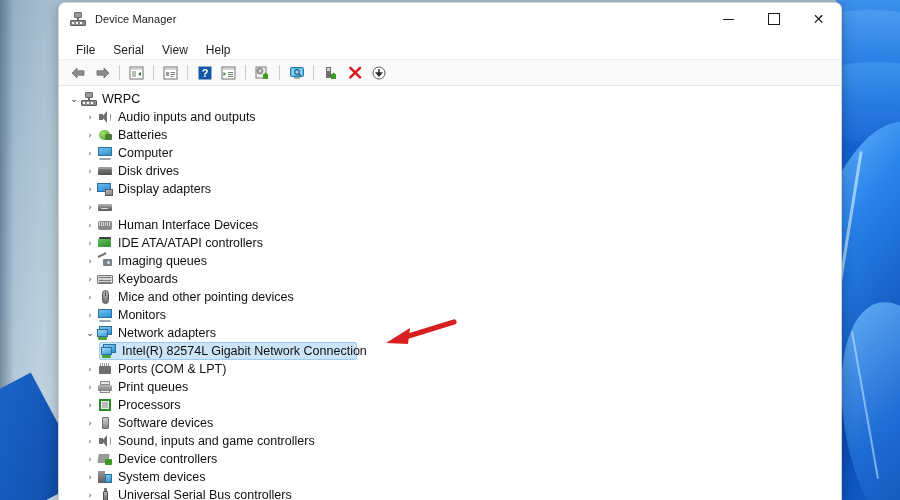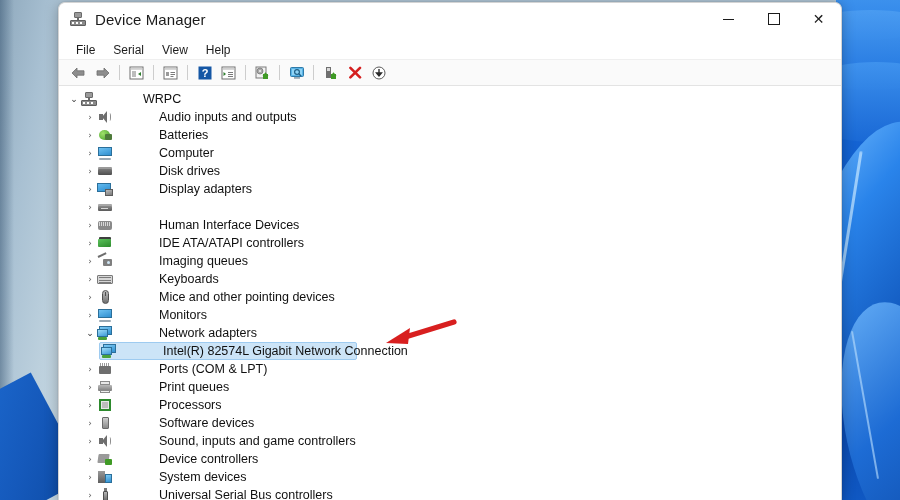--- a/index.html
+++ b/index.html
@@ -61,21 +61,21 @@
   }
 
   
   .titlebar{
     height:32px;flex:0 0 32px;background:#ffffff;
     display:flex;align-items:center;position:relative;
     border-radius:7px 7px 0 0;
   }
   .title-icon{width:16px;height:16px;margin-left:11px;position:relative;flex:0 0 16px;}
   .title-text{
-    margin-left:9px;font-size:15px;color:#1b1b1b;letter-spacing:.1px;
+    margin-left:9px;font-size:11px;color:#1b1b1b;letter-spacing:.1px;
   }
   .winbtns{margin-left:auto;display:flex;height:32px;}
   .winbtn{
     width:45px;height:32px;display:flex;align-items:center;justify-content:center;
     font-size:11px;color:#1b1b1b;
   }
   .wb-min{display:block;width:11px;height:1px;background:#1b1b1b;}
   .wb-max{display:block;width:10px;height:10px;border:1px solid #1b1b1b;}
   .wb-close{font-size:14px;line-height:1;font-family:"DejaVu Sans",sans-serif;}
 
@@ -106,21 +106,21 @@
   .row{
     height:18px;display:flex;align-items:center;position:relative;
     font-size:12.5px;color:#101010;white-space:nowrap;
   }
   .chev{
     width:14px;height:18px;display:flex;align-items:center;justify-content:center;
     flex:0 0 14px;color:#5a5a5a;font-size:9px;font-family:"DejaVu Sans",sans-serif;
   }
   .chev.open{color:#333;}
   .ticon{width:16px;height:16px;flex:0 0 16px;margin-right:5px;position:relative;}
-  .lbl{line-height:18px;margin-left:41px;}
+  .lbl{line-height:18px;}
   .row.sel .selbox{
     position:absolute;left:0;top:0;height:18px;
     background:#cce4f7;border:1px solid #9ecbf0;border-radius:2px;
     box-sizing:border-box;
   }
   .row.sel .lbl,.row.sel .ticon{position:relative;z-index:2;}
 
   
   #red-arrow{position:absolute;left:380px;top:318px;width:78px;height:34px;pointer-events:none;}
 

